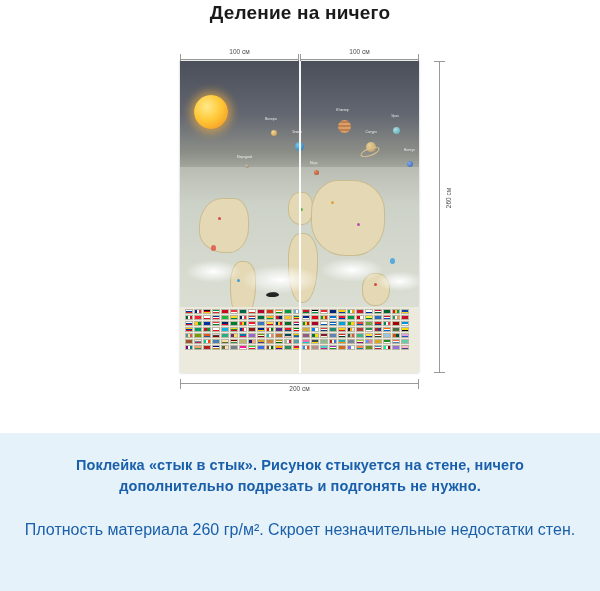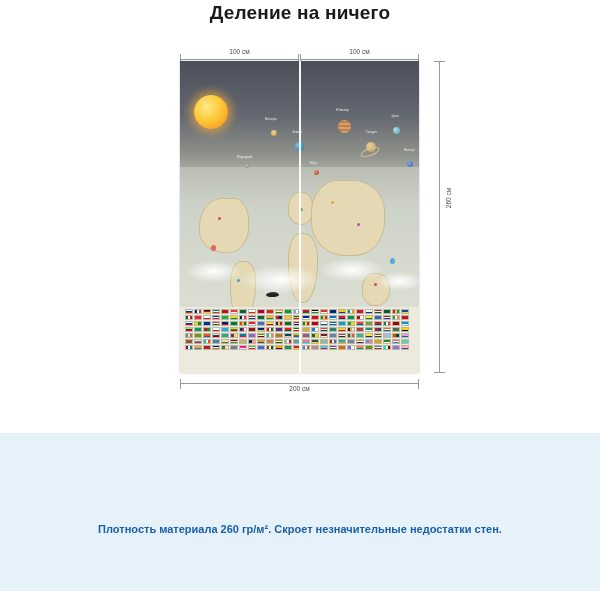--- a/index.html
+++ b/index.html
@@ -265,22 +265,22 @@
     position: absolute;
     top: 22px; left: 24px; right: 24px;
     font-size: 14.5px;
     font-weight: bold;
     line-height: 21px;
     letter-spacing: 0.1px;
   }
   .band .p2 {
     position: absolute;
     top: 86px; left: 24px; right: 24px;
-    font-size: 11px;
-    font-weight: bold;
+    font-size: 16px;
+    font-weight: normal;
     line-height: 21px;
   }
   .watermark {
     position: absolute;
     left: 0; right: 0;
     top: 44px;
     text-align: center;
     font-size: 62px;
     font-weight: bold;
     color: rgba(230, 120, 130, 0.30);
@@ -552,14 +552,15 @@
   <div class="dim-bottom">
     <div class="line"></div>
     <div class="cap-l"></div>
     <div class="cap-r"></div>
     <div class="lbl">200 см</div>
   </div>
 
 </div>
 
 <div class="band">
+  <div class="p1">Поклейка «стык в стык». Рисунок стыкуется на стене, ничего дополнительно подрезать и подгонять не нужно.</div>
   <div class="p2">Плотность материала 260 гр/м². Скроет незначительные недостатки стен.</div>
 </div>
 
 </body></html>

